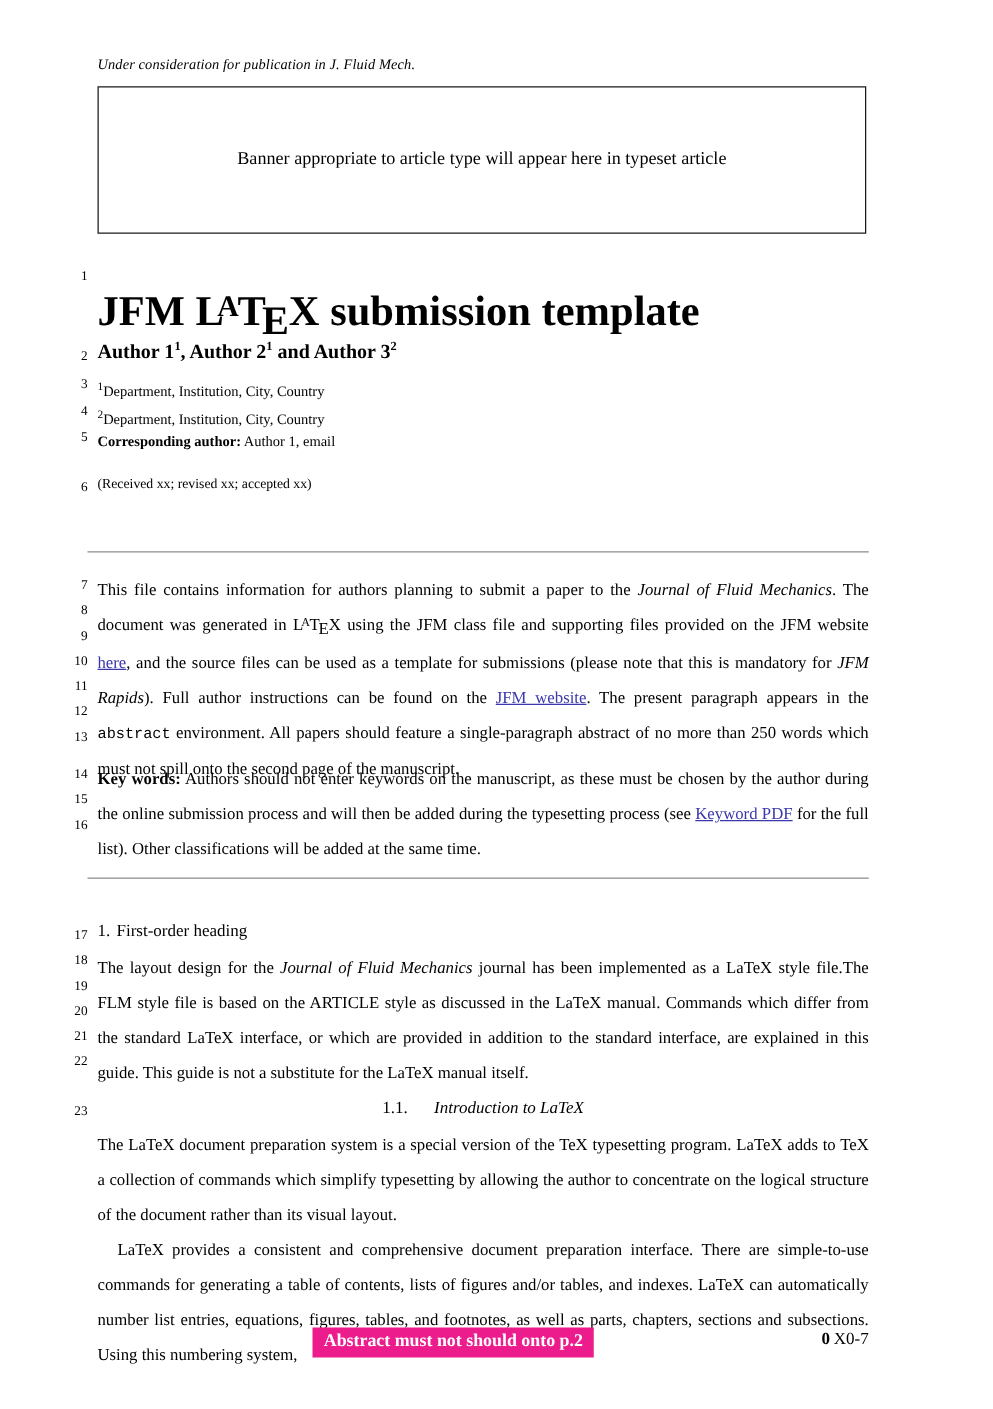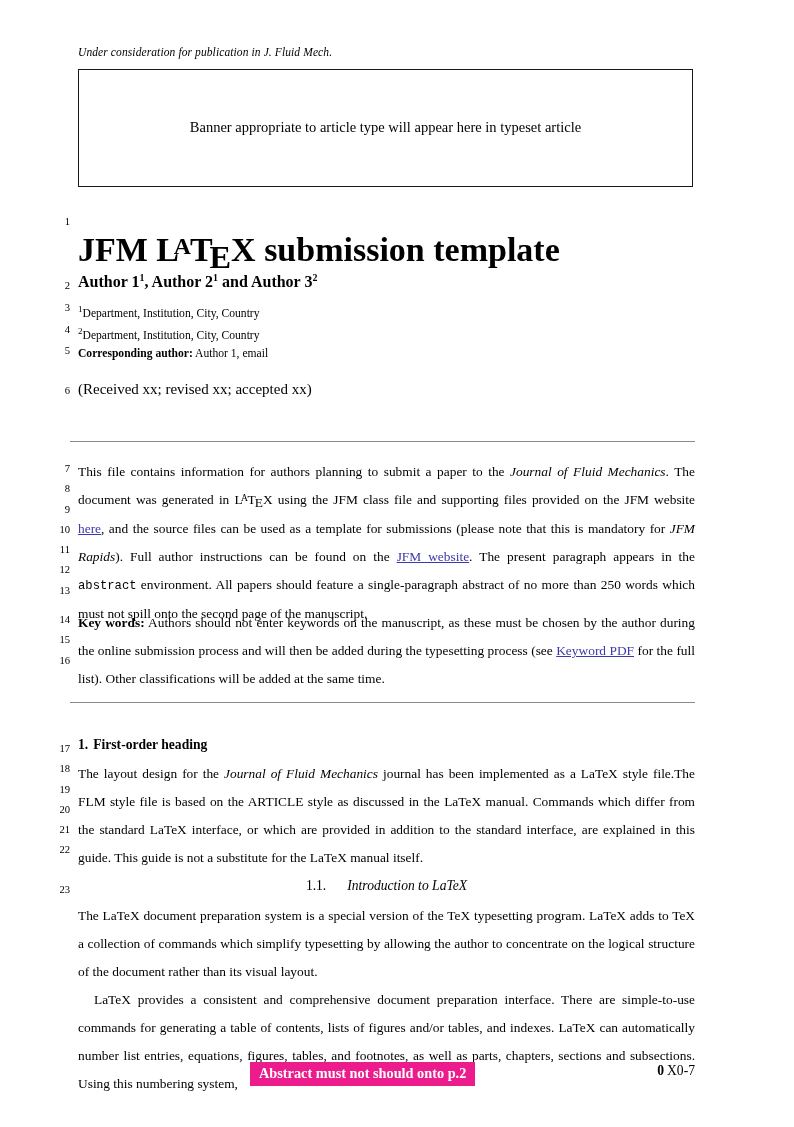--- a/index.html
+++ b/index.html
@@ -108,21 +108,21 @@
     top: 347px;
     font-size: 11.6px;
     white-space: nowrap;
   }
   .corresponding b { font-weight: bold; }
 
   .received {
     position: absolute;
     left: 78px;
     top: 381px;
-    font-size: 15px;
+    font-size: 11px;
     white-space: nowrap;
     text-align: right;
   }
 
   
   .rule {
     position: absolute;
     left: 70px;
     width: 625px;
     height: 0;
@@ -173,21 +173,21 @@
     left: -0.07em;
     margin-right: -0.07em;
   }
 
   
   .sec-heading {
     position: absolute;
     left: 78px;
     top: 737px;
     font-size: 13.6px;
-    font-weight: bold;
+    font-weight: normal;
     white-space: nowrap;
   }
   .sec-heading .secnum { margin-right: 5px; }
 
   .subsec-heading {
     position: absolute;
     left: 78px;
     width: 617px;
     top: 878px;
     font-size: 13.6px;

